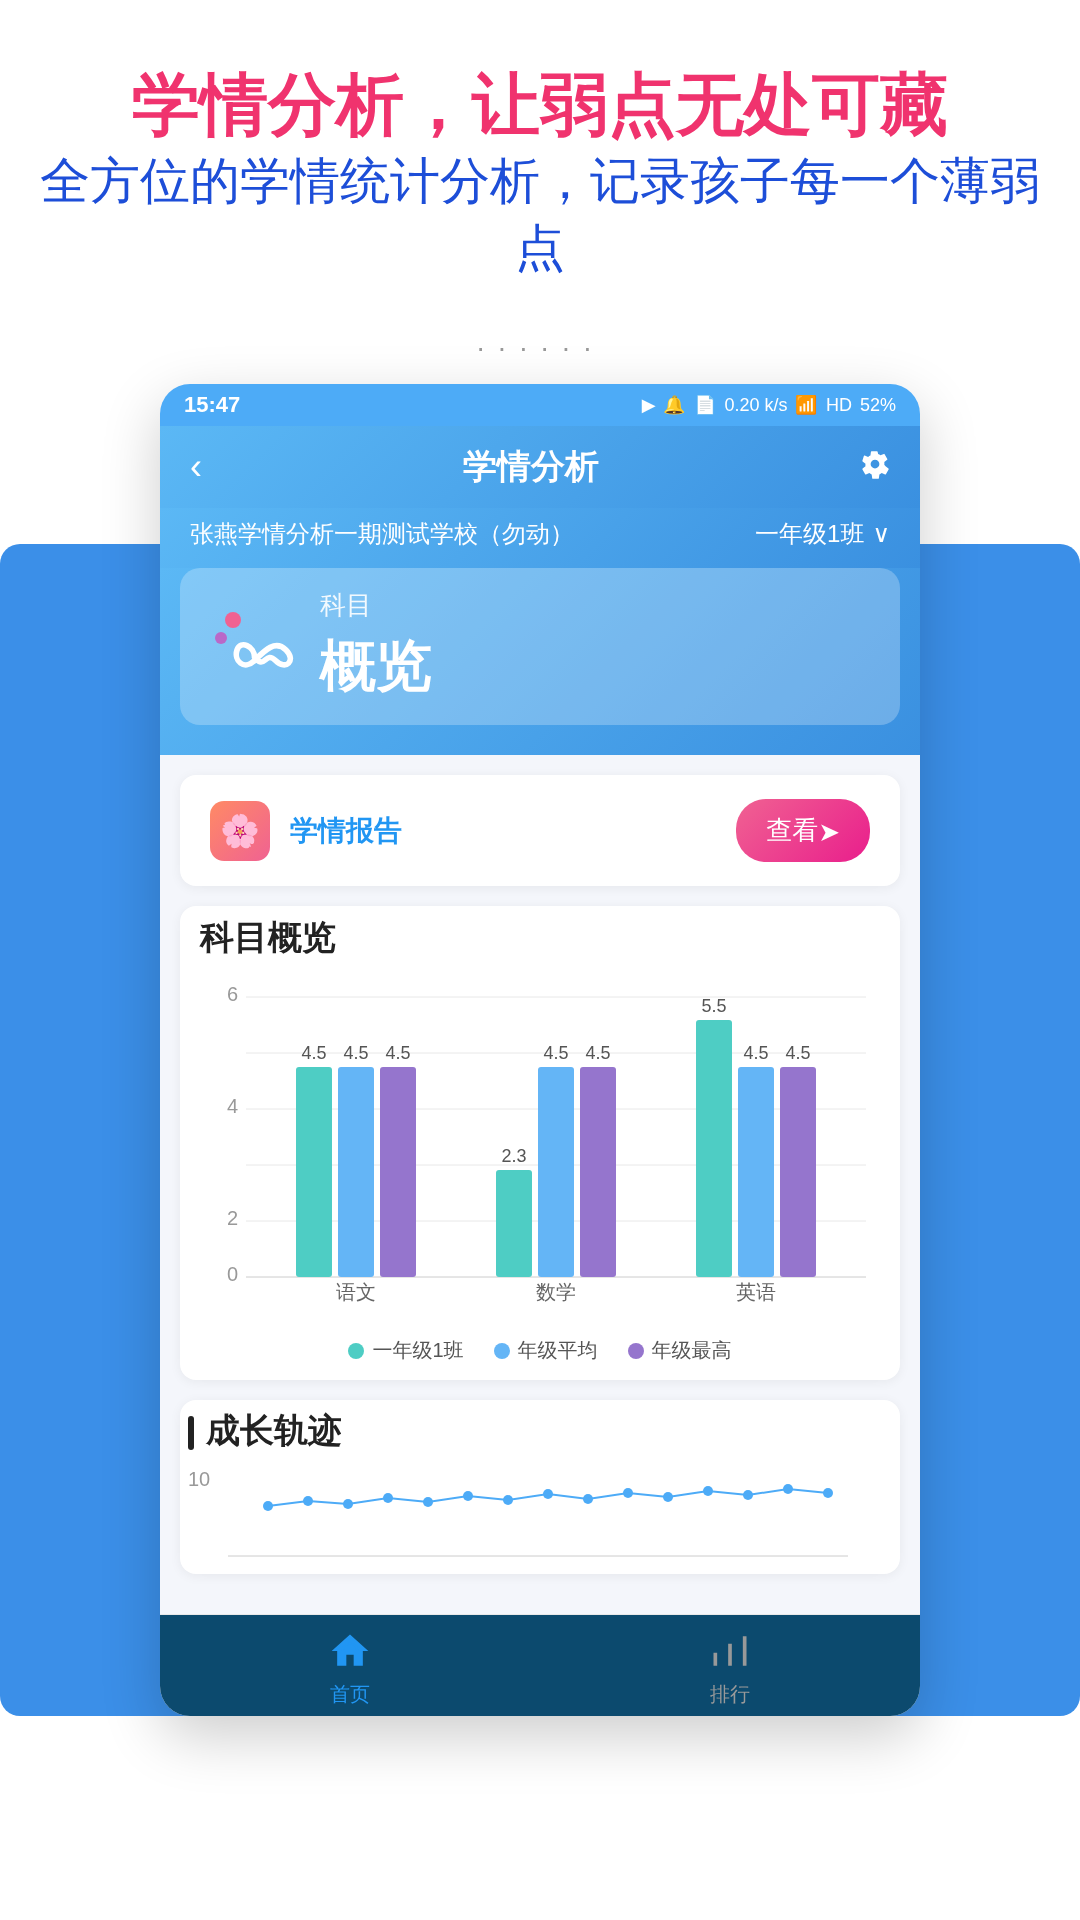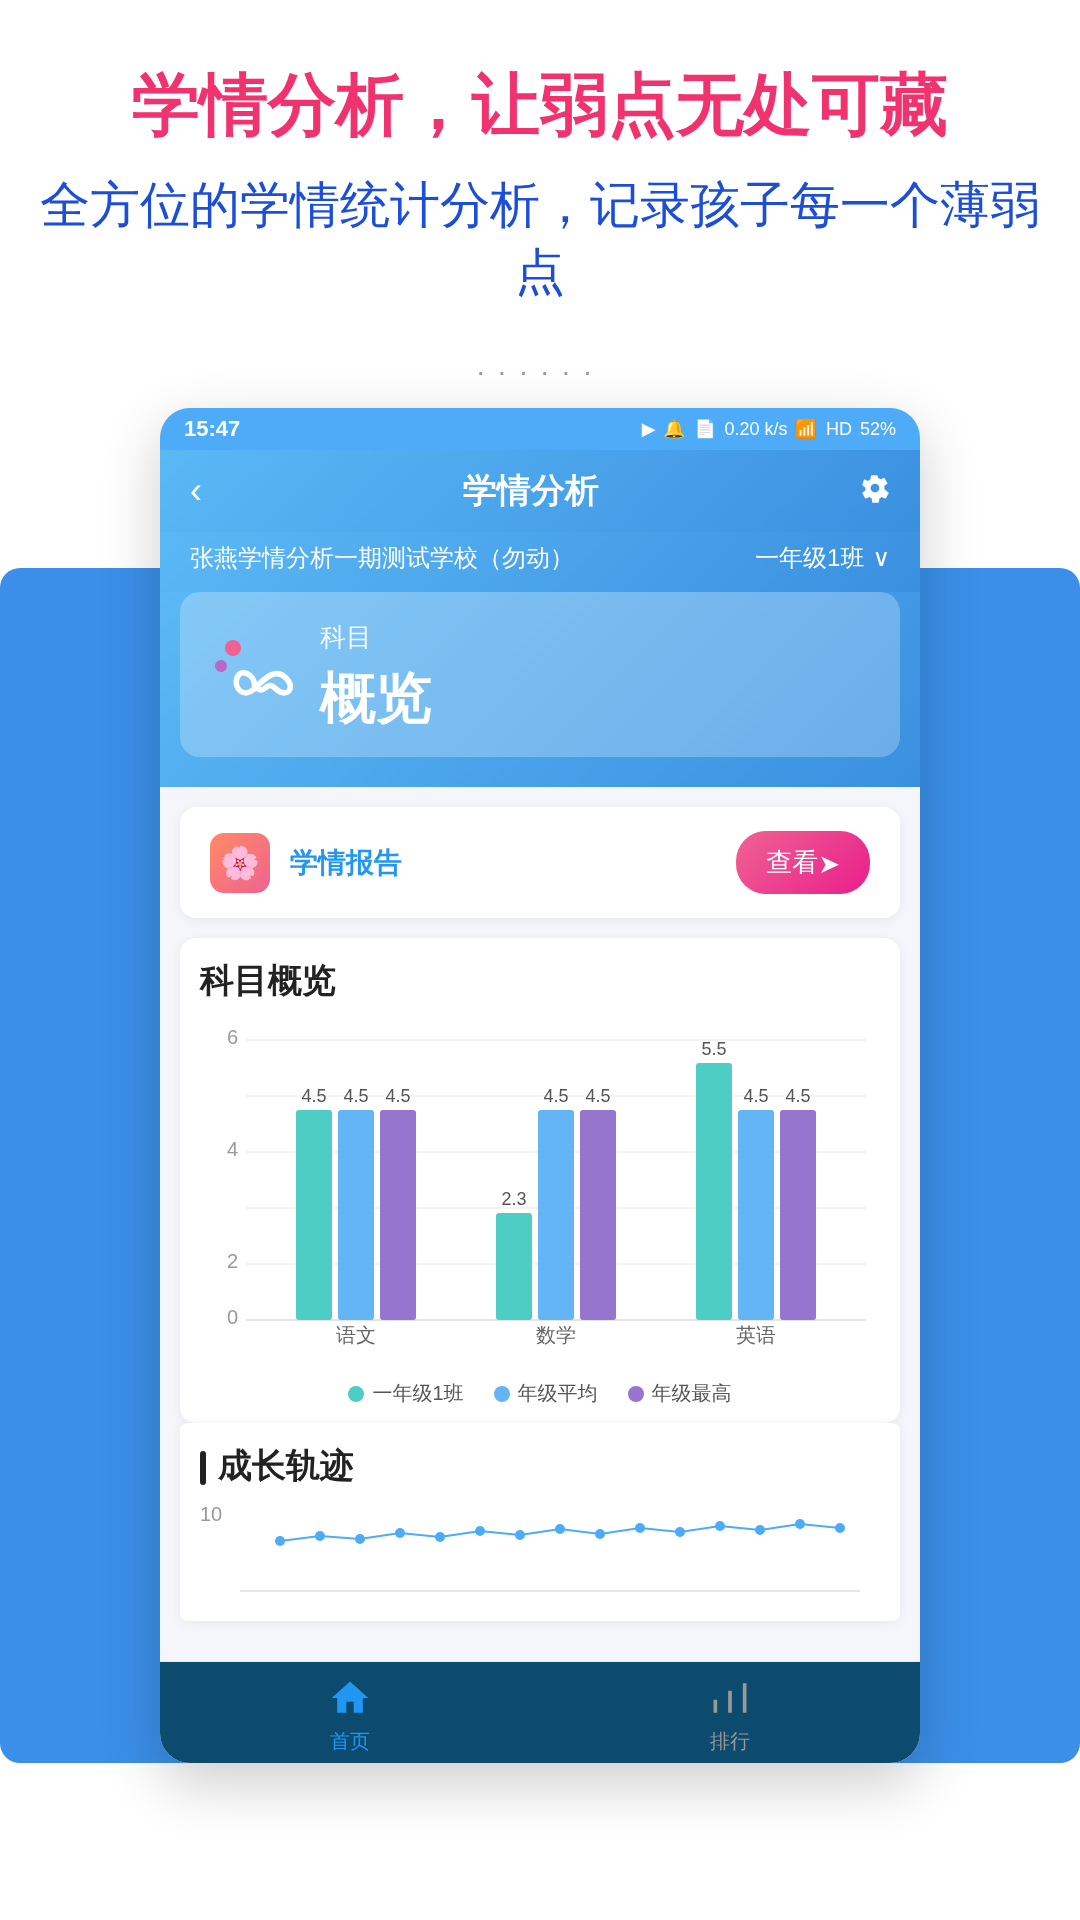--- a/index.html
+++ b/index.html
@@ -15,21 +15,20 @@
     
     .headline-section {
       text-align: center;
       padding: 60px 40px 20px;
     }
     .headline-title {
       font-size: 68px;
       font-weight: 700;
       color: #f0336e;
       line-height: 1.3;
-      margin-bottom: 24px;
     }
     .headline-sub {
       font-size: 50px;
       color: #1d4ed8;
       font-weight: 400;
     }
     .dots-row {
       text-align: center;
       font-size: 28px;
       color: #999;
@@ -153,21 +152,20 @@
       background: #ba68c8;
       border-radius: 50%;
       top: 30px; left: 5px;
     }
     .icon-infinity {
       position: absolute;
       right: 0; bottom: 0;
     }
     .subject-info {
       flex: 1;
-      margin-top: 8px;
     }
     .subject-label {
       color: rgba(255,255,255,0.9);
       font-size: 26px;
       margin-bottom: 6px;
     }
     .subject-overview {
       color: white;
       font-size: 56px;
       font-weight: 700;
@@ -219,21 +217,22 @@
       font-size: 26px;
       display: flex;
       align-items: flex-end;
       cursor: pointer;
     }
 
     
     .chart-container {
       background: white;
       border-radius: 16px;
-      padding: 20px 16px 16px;
+      padding: 9px 16px 16px;
+      margin-bottom: 20px;
       box-shadow: 0 2px 12px rgba(0,0,0,0.06);
     }
     .chart-section-title {
       font-size: 34px;
       font-weight: 700;
       color: #222;
       margin-bottom: 16px;
       padding-left: 4px;
     }
 
@@ -258,22 +257,22 @@
     }
     .legend-dot {
       width: 16px;
       height: 16px;
       border-radius: 50%;
     }
 
     
     .growth-section {
       background: white;
-      border-radius: 8px;
-      padding: 20px;
+      border-radius: 16px;
+      padding: 8px;
       margin-bottom: 20px;
       box-shadow: 0 2px 12px rgba(0,0,0,0.06);
     }
     .growth-title {
       font-size: 34px;
       font-weight: 700;
       color: #222;
       margin-bottom: 12px;
     }
     .growth-title::before {

